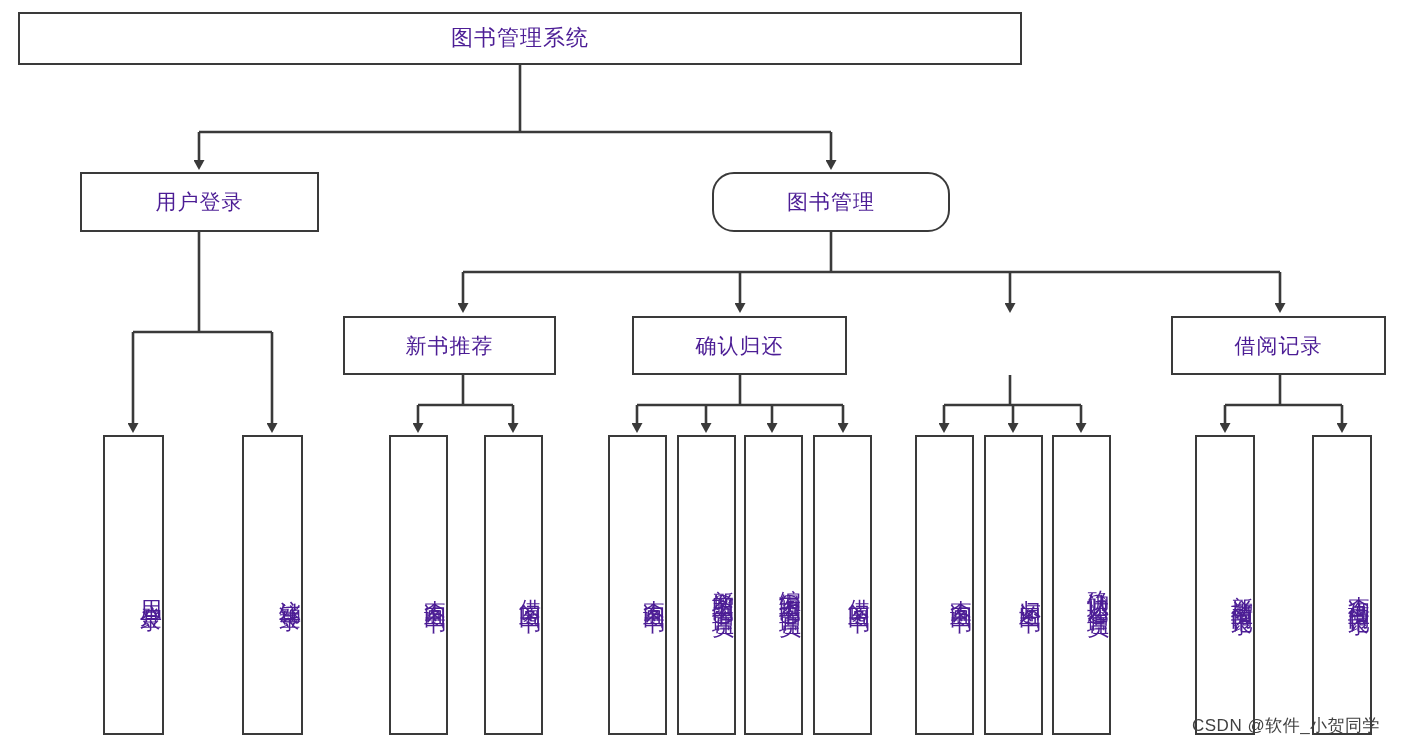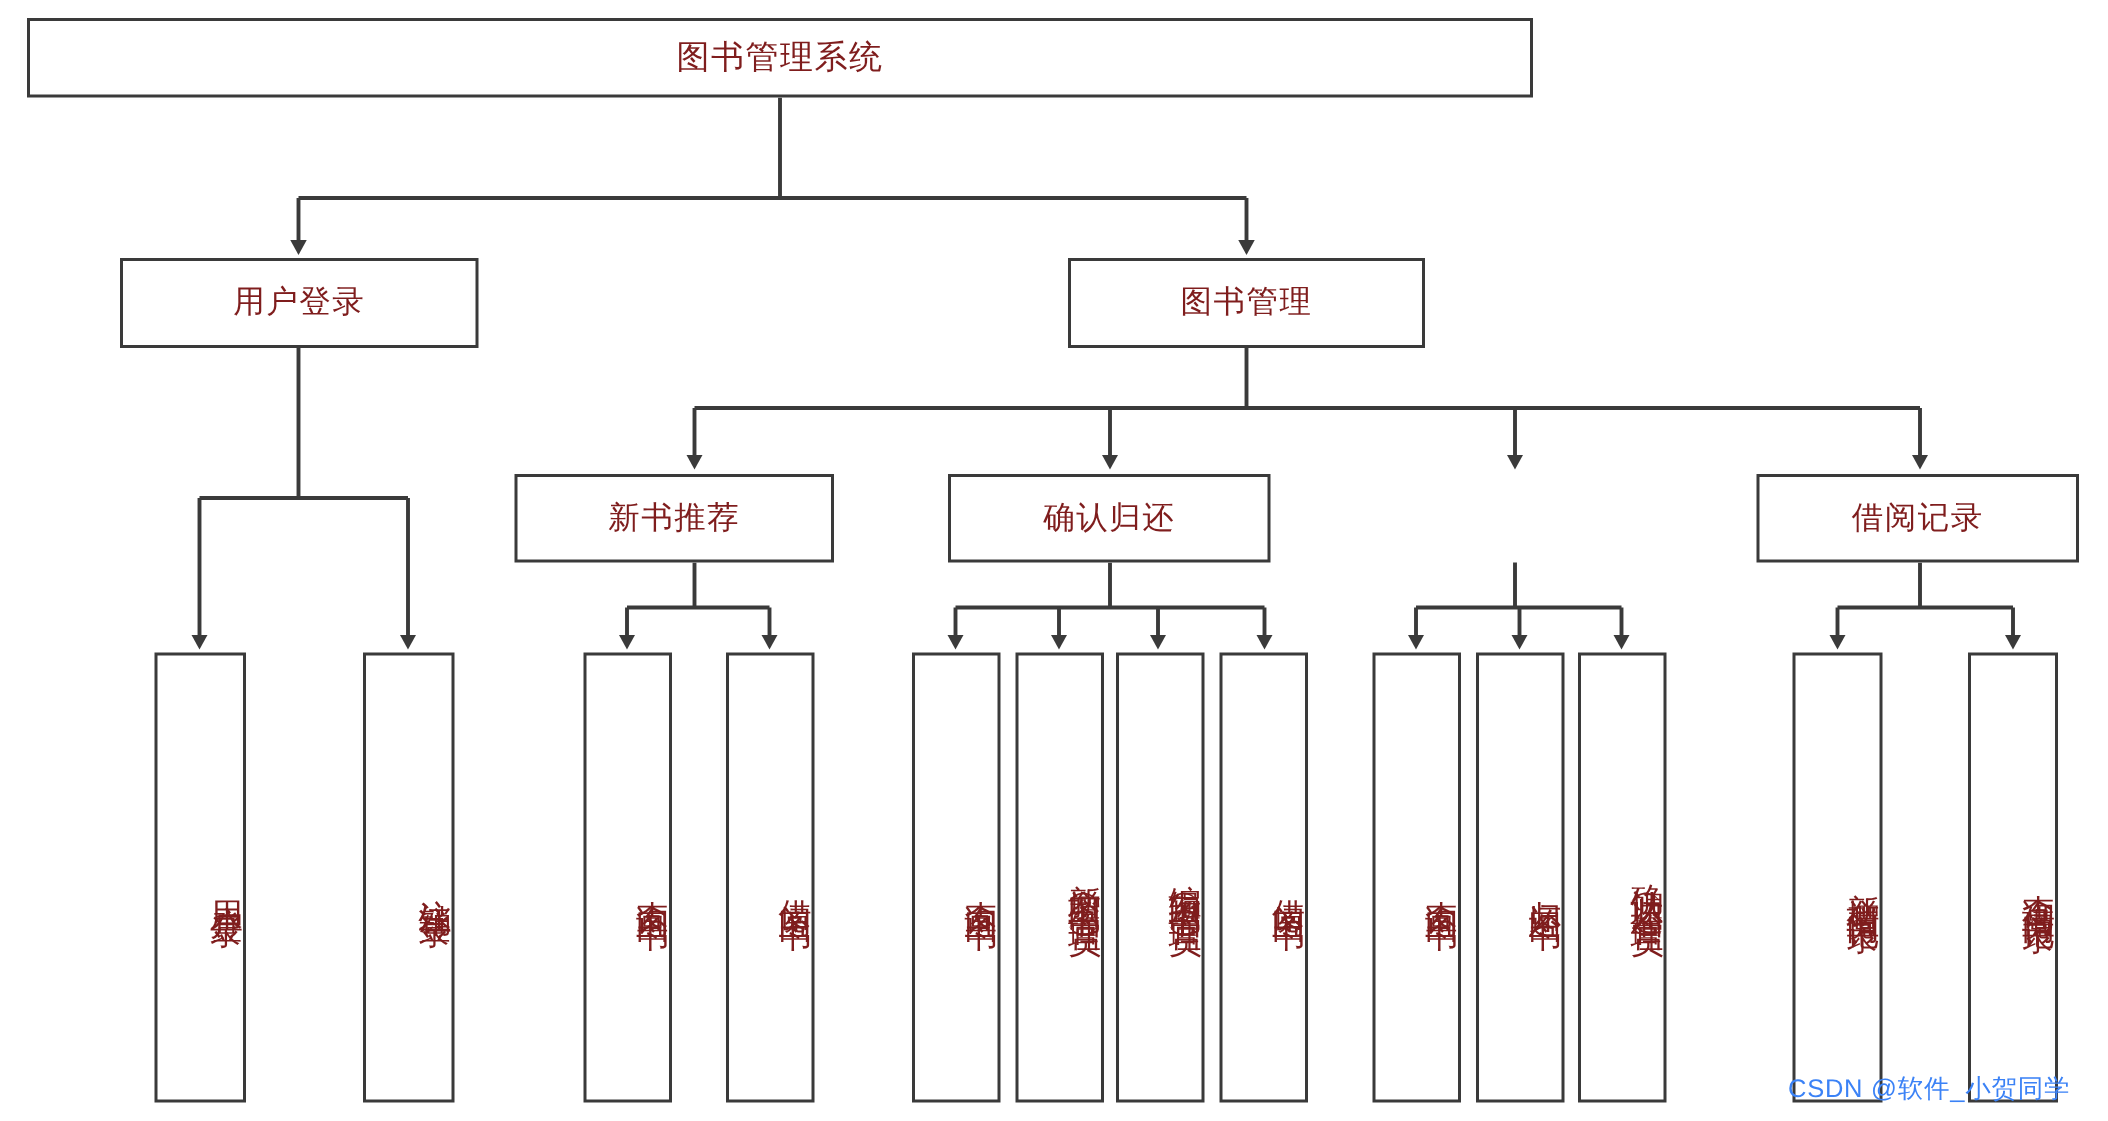--- a/index.html
+++ b/index.html
@@ -26,21 +26,21 @@
     pointer-events: none;
   }
   .node {
     position: absolute;
     box-sizing: border-box;
     background: #ffffff;
     border: 2px solid #3a3a3a;
     display: flex;
     align-items: center;
     justify-content: center;
-    color: #7f1d1d;
+    color: #4c1d95;
   }
   .node.horiz {
     font-size: 21px;
     letter-spacing: 1px;
     line-height: 1.2;
   }
   .node.root {
     font-size: 22px;
   }
   .node.vert {
@@ -54,21 +54,21 @@
     line-height: 1.0;
   }
   .node.vert .vlabel {
     writing-mode: vertical-rl;
     text-orientation: upright;
     display: block;
   }
   .watermark {
     position: absolute;
     font-size: 17px;
-    color: #3b82f6;
+    color: #404040;
     letter-spacing: 0.5px;
     white-space: nowrap;
     user-select: none;
   }
 </style>
 </head>
 <body>
 
 <div id="canvas">
 
@@ -123,21 +123,21 @@
     </g>
   </svg>
 
   <div class="node horiz root" style="left:18px; top:12px; width:1004px; height:53px;">
     <span>图书管理系统</span>
   </div>
 
   <div class="node horiz" style="left:80px; top:172px; width:239px; height:60px;">
     <span>用户登录</span>
   </div>
-  <div class="node horiz" style="left:712px; top:172px; width:238px; height:60px;">
+  <div class="node horiz" style="left:712px; top:172px; width:238px; height:60px;border-radius:22px;">
     <span>图书管理</span>
   </div>
 
   <div class="node horiz" style="left:343px; top:316px; width:213px; height:59px;">
     <span>新书推荐</span>
   </div>
   <div class="node horiz" style="left:632px; top:316px; width:215px; height:59px;">
     <span>确认归还</span>
   </div>
   <div class="node horiz" style="left:1171px; top:316px; width:215px; height:59px;">

